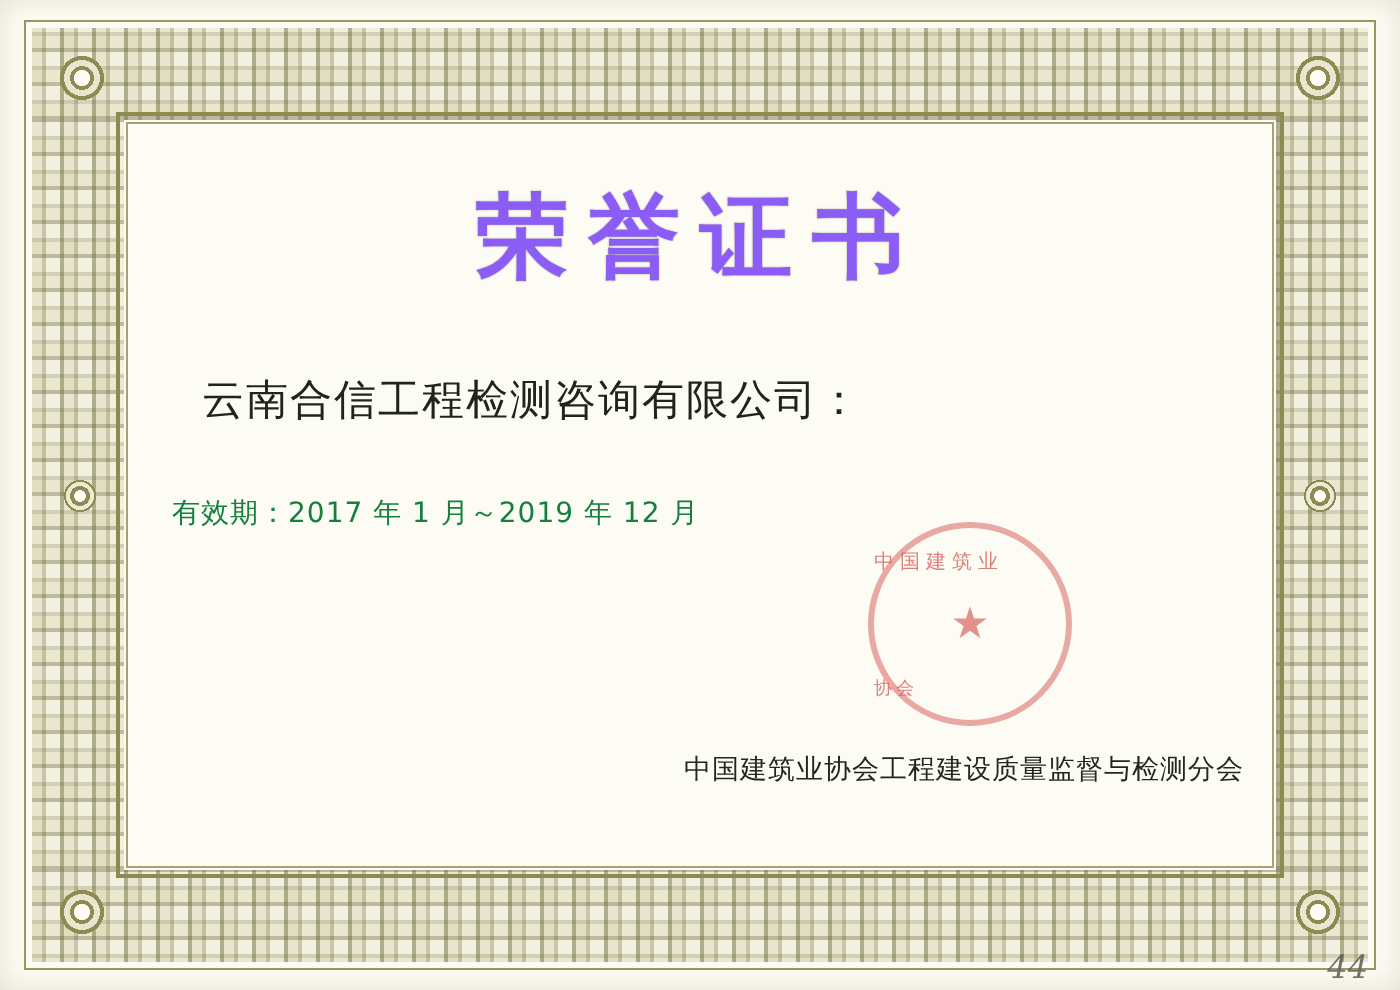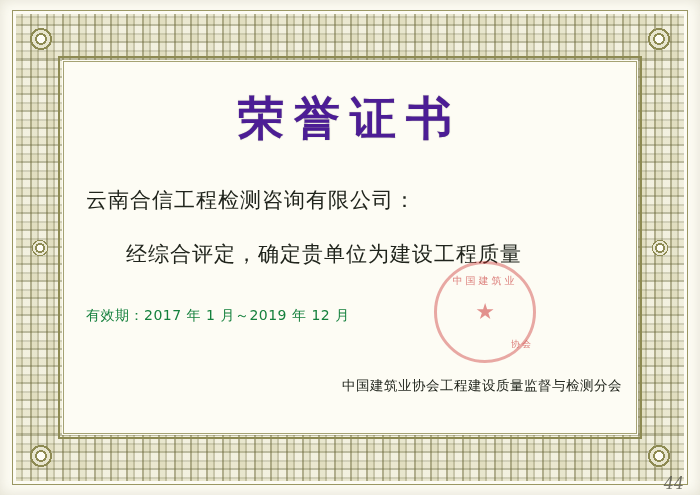--- a/index.html
+++ b/index.html
@@ -148,29 +148,29 @@
     right: 72px;
     bottom: 70px;
     box-sizing: border-box;
   }
 
   #title {
     text-align: center;
     margin-top: 18px;
     font-size: 46px;
     letter-spacing: 10px;
-    color: #4c1d95;
+    color: #8b5cf6;
     font-family: "DejaVu Serif", "Liberation Serif", serif;
     font-weight: 700;
     text-shadow: 0 0 1px rgba(60,60,40,0.5);
   }
 
   #recipient {
     margin-top: 36px;
-    margin-left: 14px;
+    margin-left: 29px;
     font-size: 21px;
     color: #20241c;
     letter-spacing: 1px;
     font-family: "DejaVu Serif", "Liberation Serif", serif;
   }
 
   #body-text {
     margin-top: 22px;
     margin-left: 14px;
     margin-right: 8px;
@@ -225,32 +225,31 @@
     transform: translate(-50%,-50%);
     font-size: 22px;
     color: rgba(200,40,40,0.7);
     line-height: 1;
   }
   #seal-text-top {
     position: absolute;
     left: 0;
     right: 0;
     top: 10px;
-    text-align: center;
     font-size: 10px;
     letter-spacing: 3px;
     color: rgba(196,35,35,0.8);
     font-family: "DejaVu Sans", "Liberation Sans", sans-serif;
   }
   #seal-text-bottom {
     position: absolute;
     left: 0;
     right: 0;
     bottom: 9px;
-    text-align: right;
+    text-align: left;
     font-size: 9px;
     letter-spacing: 2px;
     color: rgba(196,35,35,0.8);
     font-family: "DejaVu Sans", "Liberation Sans", sans-serif;
   }
 
   
   #page-mark {
     position: absolute;
     right: 16px;
@@ -279,21 +278,20 @@
   <div class="side-medallion" id="medallion-left"></div>
   <div class="side-medallion" id="medallion-right"></div>
 
   <div id="content">
 
     <div id="title">荣誉证书</div>
 
     <div id="recipient">云南合信工程检测咨询有限公司：</div>
 
     <div id="body-text">
-      <div id="body-line-1">经综合评定，确定贵单位为建设工程质量</div>
     </div>
 
     <div id="validity">有效期：2017 年 1 月～2019 年 12 月</div>
 
     <div id="seal">
       <div id="seal-text-top">中国建筑业</div>
       <div id="seal-star">★</div>
       <div id="seal-text-bottom">协会</div>
     </div>
 

